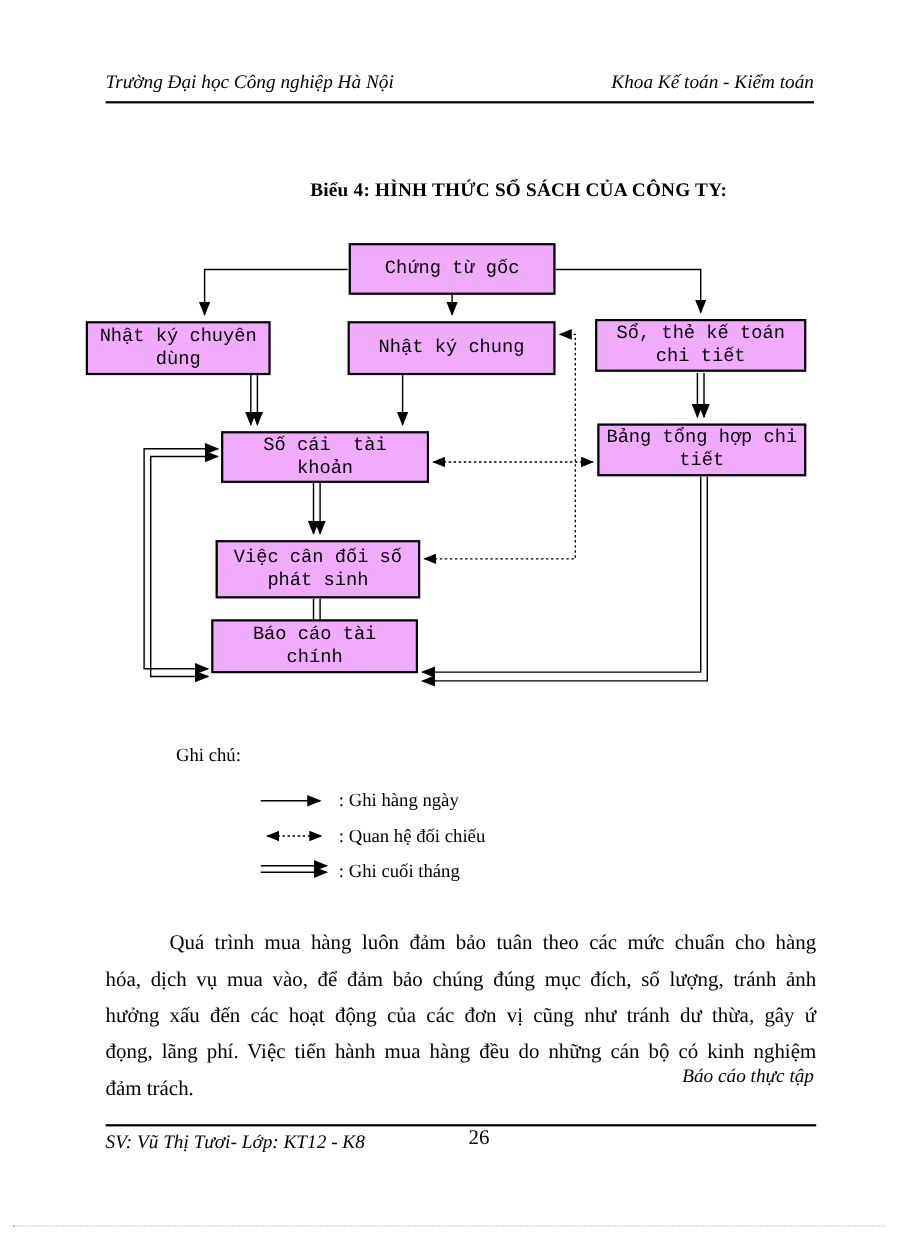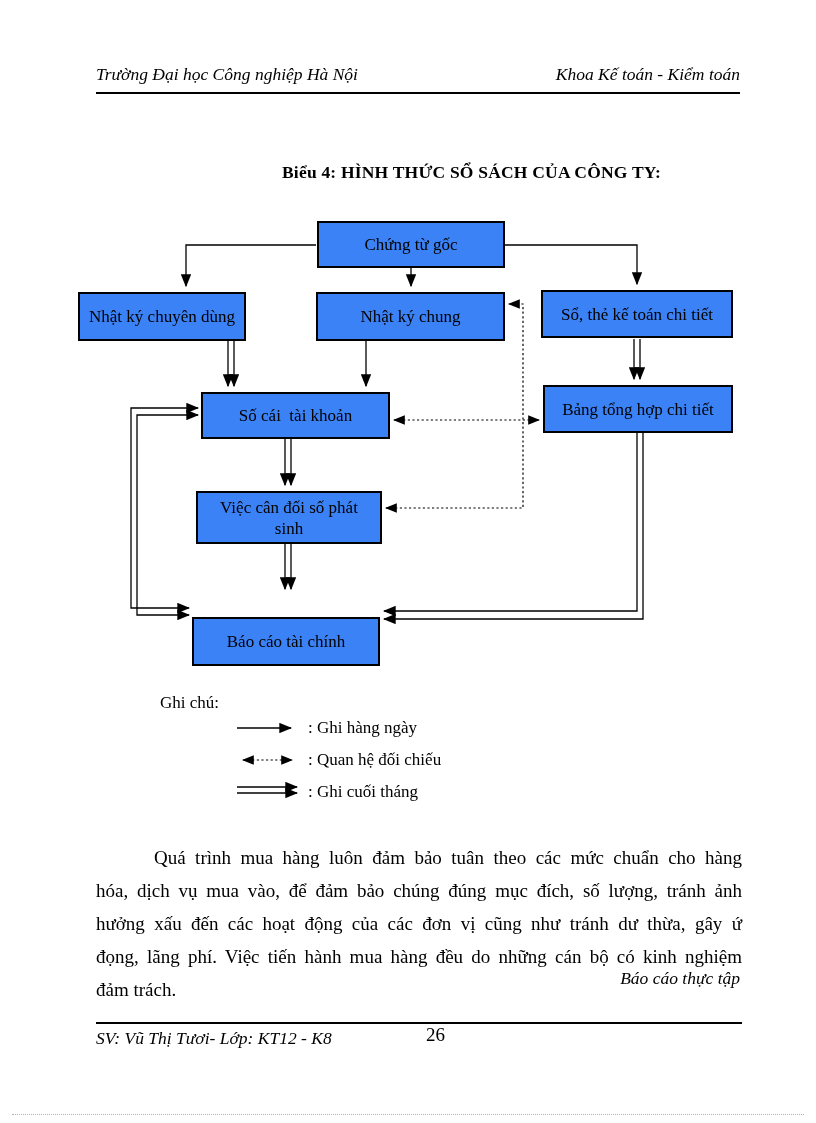--- a/index.html
+++ b/index.html
@@ -8,24 +8,25 @@
     font-family:"Liberation Serif","DejaVu Serif",serif;color:#000;
   }
   .abs{position:absolute;}
   
   .hf-text{font-style:italic;font-size:17.5px;white-space:nowrap;}
   .rule{height:0;border-top:2.5px solid #000;}
   
   .doc-title{font-weight:bold;font-size:17.5px;white-space:nowrap;letter-spacing:.2px;}
   
   .fbox{
-    position:absolute;border:2px solid #000;background:#3b82f6;
+    position:absolute;border:2px solid #000;background:#f0abfc;
     display:flex;align-items:center;justify-content:center;text-align:center;
     font-size:17px;line-height:21px;white-space:pre-wrap;box-sizing:border-box;
     padding:1px 6px;
+    font-family:Liberation Mono, monospace;
   }
   
   .legend-label{font-size:17px;white-space:nowrap;}
   
   .para-line{
     font-size:19px;line-height:33px;height:33px;white-space:nowrap;
   }
   .para-line.just{text-align:justify;text-align-last:justify;white-space:normal;}
   .pagenum{font-size:19px;}
   .bottom-dots{border-top:1.5px dotted #b3b3b3;height:0;}
@@ -106,23 +107,23 @@
   </g>
 </svg>
 
 <div class="fbox" style="left:317px;top:221px;width:188px;height:47px;">Chứng từ gốc</div>
 <div class="fbox" style="left:78px;top:292px;width:168px;height:49px;">Nhật ký chuyên dùng</div>
 <div class="fbox" style="left:316px;top:292px;width:189px;height:49px;">Nhật ký chung</div>
 <div class="fbox" style="left:541px;top:290px;width:192px;height:48px;">Sổ, thẻ kế toán chi tiết</div>
 <div class="fbox" style="left:201px;top:392px;width:189px;height:47px;">Số cái  tài khoản</div>
 <div class="fbox" style="left:543px;top:385px;width:190px;height:48px;">Bảng tổng hợp chi tiết</div>
 <div class="fbox" style="left:196px;top:491px;width:186px;height:53px;">Việc cân đối số phát sinh</div>
-<div class="fbox" style="left:192px;top:617px;width:188px;height:49px;">Báo cáo tài chính</div>
+<div class="fbox" style="left:192px;top:563px;width:188px;height:49px;">Báo cáo tài chính</div>
 
-<div class="abs legend-label" style="left:160px;top:677px;margin-top:16px;">Ghi chú:</div>
+<div class="abs legend-label" style="left:160px;top:677px;">Ghi chú:</div>
 <div class="abs legend-label" style="left:308px;top:718px;">: Ghi hàng ngày</div>
 <div class="abs legend-label" style="left:308px;top:750px;">: Quan hệ đối chiếu</div>
 <div class="abs legend-label" style="left:308px;top:782px;">: Ghi cuối tháng</div>
 
 <div class="abs" style="left:96px;top:841px;width:646px;">
   <div class="para-line just" style="padding-left:58px;">Quá trình mua hàng luôn đảm bảo tuân theo các mức chuẩn cho hàng</div>
   <div class="para-line just">hóa, dịch vụ mua vào, để đảm bảo chúng đúng mục đích, số lượng, tránh ảnh</div>
   <div class="para-line just">hưởng xấu  đến các hoạt động của các đơn vị cũng như tránh dư thừa, gây ứ</div>
   <div class="para-line just">đọng, lãng phí. Việc tiến hành mua hàng đều do những cán bộ có kinh nghiệm</div>
   <div class="para-line">đảm trách.</div>

